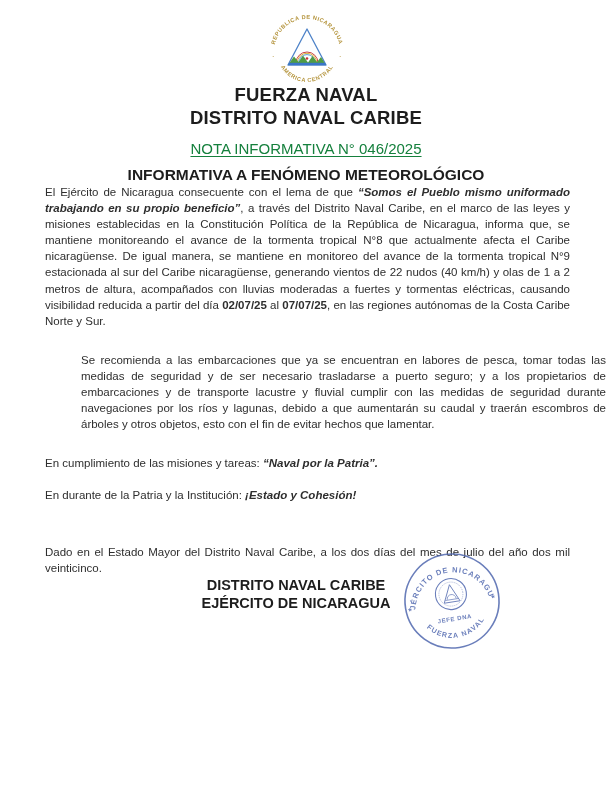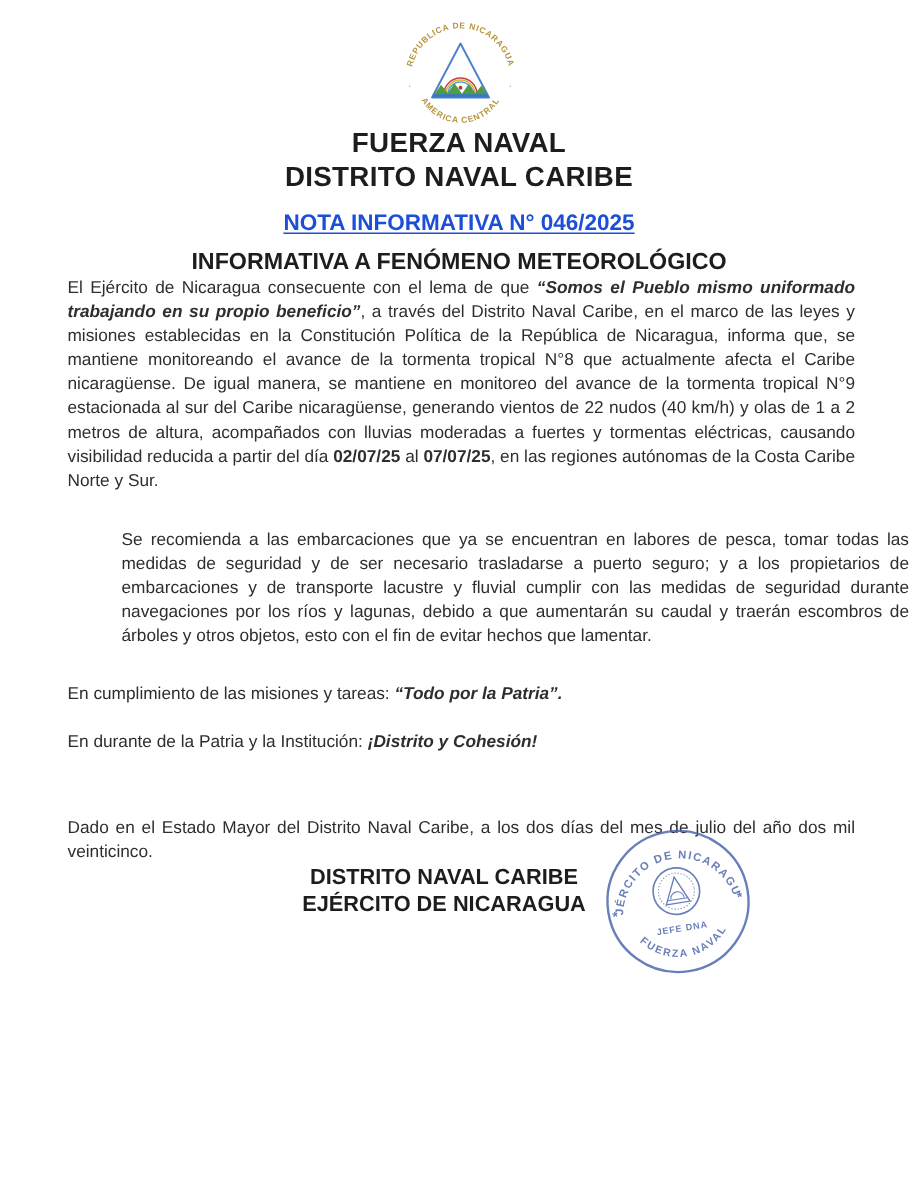--- a/index.html
+++ b/index.html
@@ -13,21 +13,21 @@
   }
   .abs{position:absolute;}
   .center-text{left:0;width:612px;text-align:center;}
   .org-title{
     top:84px;
     font-size:18.5px;font-weight:bold;line-height:22.5px;
     color:#1d1d1d;letter-spacing:.2px;
   }
   .doc-number{
     top:140px;
-    font-size:15px;font-weight:bold;color:#1d4ed8;
+    font-size:15px;font-weight:normal;color:#15803d;
   }
   .doc-number span{text-decoration:underline;text-underline-offset:2px;}
   .subject{
     top:166px;
     font-size:15.5px;font-weight:bold;color:#1d1d1d;
   }
   .body-par{
     left:45px;width:525px;margin:0;
     font-size:11.5px;line-height:16.1px;
     color:#2e2e2e;text-align:justify;
@@ -86,22 +86,22 @@
   </div>
 
   <div class="abs center-text doc-number">
     <span>NOTA INFORMATIVA N° 046/2025</span>
   </div>
 
   <div class="abs center-text subject">INFORMATIVA A FENÓMENO METEOROLÓGICO</div>
 
   <p class="abs body-par p1 rich"><span>El Ejército de Nicaragua consecuente con el lema de que </span><span style="font-weight: bold; font-style: italic;">“Somos el Pueblo mismo uniformado trabajando en su propio beneficio”</span><span>, a través del Distrito Naval Caribe, en el marco de las leyes y misiones establecidas en la Constitución Política de la República de Nicaragua, informa que, se mantiene monitoreando el avance de la tormenta tropical N°8 que actualmente afecta el Caribe nicaragüense. De igual manera, se mantiene en monitoreo del avance de la tormenta tropical N°9 estacionada al sur del Caribe nicaragüense, generando vientos de 22 nudos (40 km/h) y olas de 1 a 2 metros de altura, acompañados con lluvias moderadas a fuertes y tormentas eléctricas, causando visibilidad reducida a partir del día </span><span style="font-weight: bold;">02/07/25</span><span> al </span><span style="font-weight: bold;">07/07/25</span><span>, en las regiones autónomas de la Costa Caribe Norte y Sur.</span></p>
   <p class="abs body-par p2 rich"><span>Se recomienda a las embarcaciones que ya se encuentran en labores de pesca, tomar todas las medidas de seguridad y de ser necesario trasladarse a puerto seguro; y a los propietarios de embarcaciones y de transporte lacustre y fluvial cumplir con las medidas de seguridad durante navegaciones por los ríos y lagunas, debido a que aumentarán su caudal y traerán escombros de árboles y otros objetos, esto con el fin de evitar hechos que lamentar.</span></p>
-  <p class="abs body-par p3 rich"><span>En cumplimiento de las misiones y tareas: </span><span style="font-weight: bold; font-style: italic;">“Todo por la Patria”.</span></p>
-  <p class="abs body-par p4 rich"><span>En durante de la Patria y la Institución: </span><span style="font-weight: bold; font-style: italic;">¡Distrito y Cohesión!</span></p>
+  <p class="abs body-par p3 rich"><span>En cumplimiento de las misiones y tareas: </span><span style="font-weight: bold; font-style: italic;">“Naval por la Patria”.</span></p>
+  <p class="abs body-par p4 rich"><span>En durante de la Patria y la Institución: </span><span style="font-weight: bold; font-style: italic;">¡Estado y Cohesión!</span></p>
   <p class="abs body-par p5 rich"><span>Dado en el Estado Mayor del Distrito Naval Caribe, a los dos días del mes de julio del año dos mil veinticinco.</span></p>
 
   <div class="abs signature">
     <div>DISTRITO NAVAL CARIBE</div>
     <div>EJÉRCITO DE NICARAGUA</div>
   </div>
 
   <div class="abs stamp-wrap">
     <svg width="102" height="102" viewBox="0 0 102 102">
       <defs>

